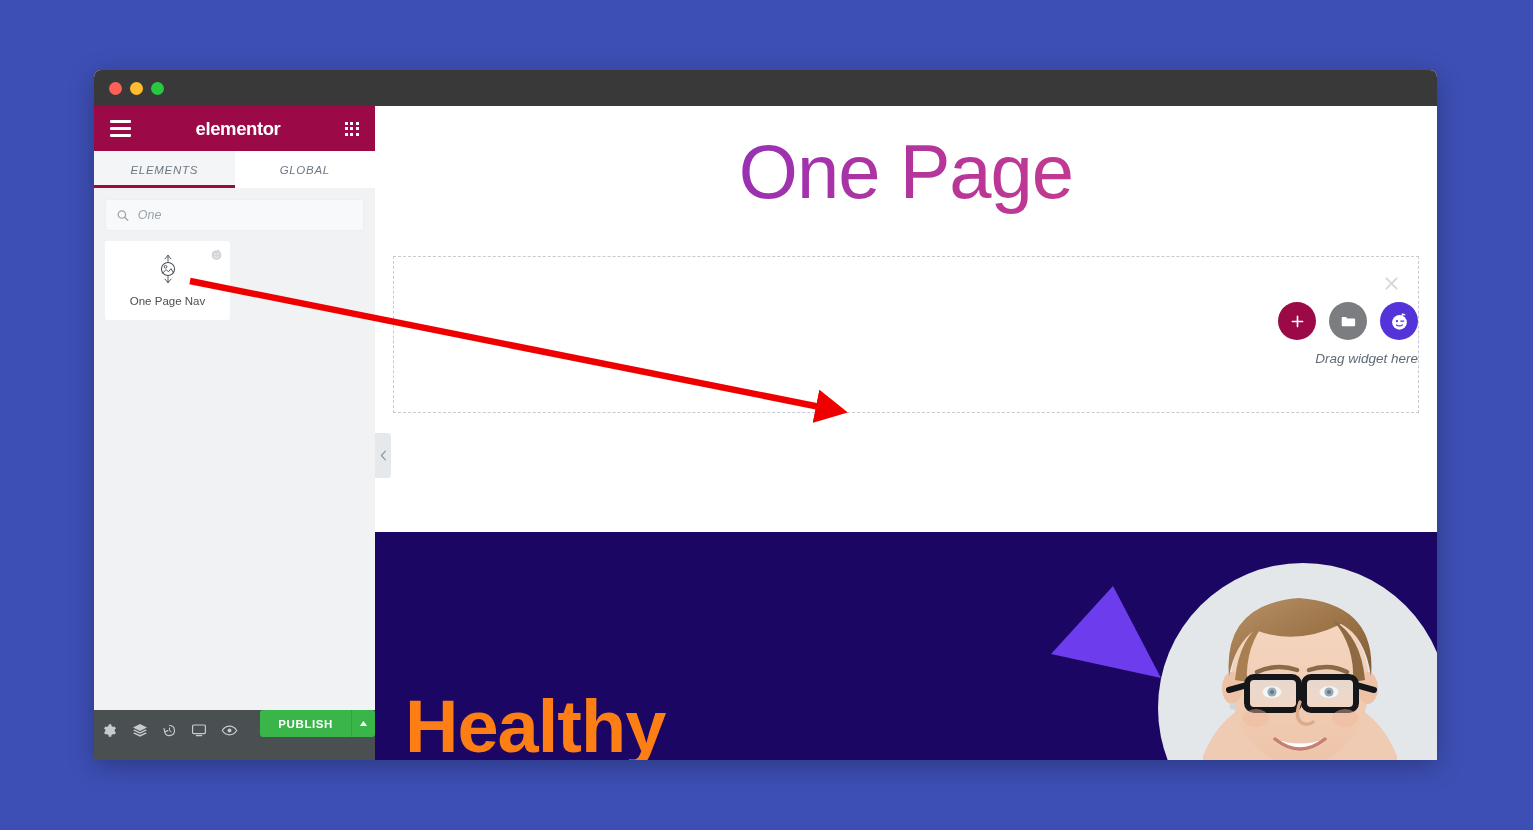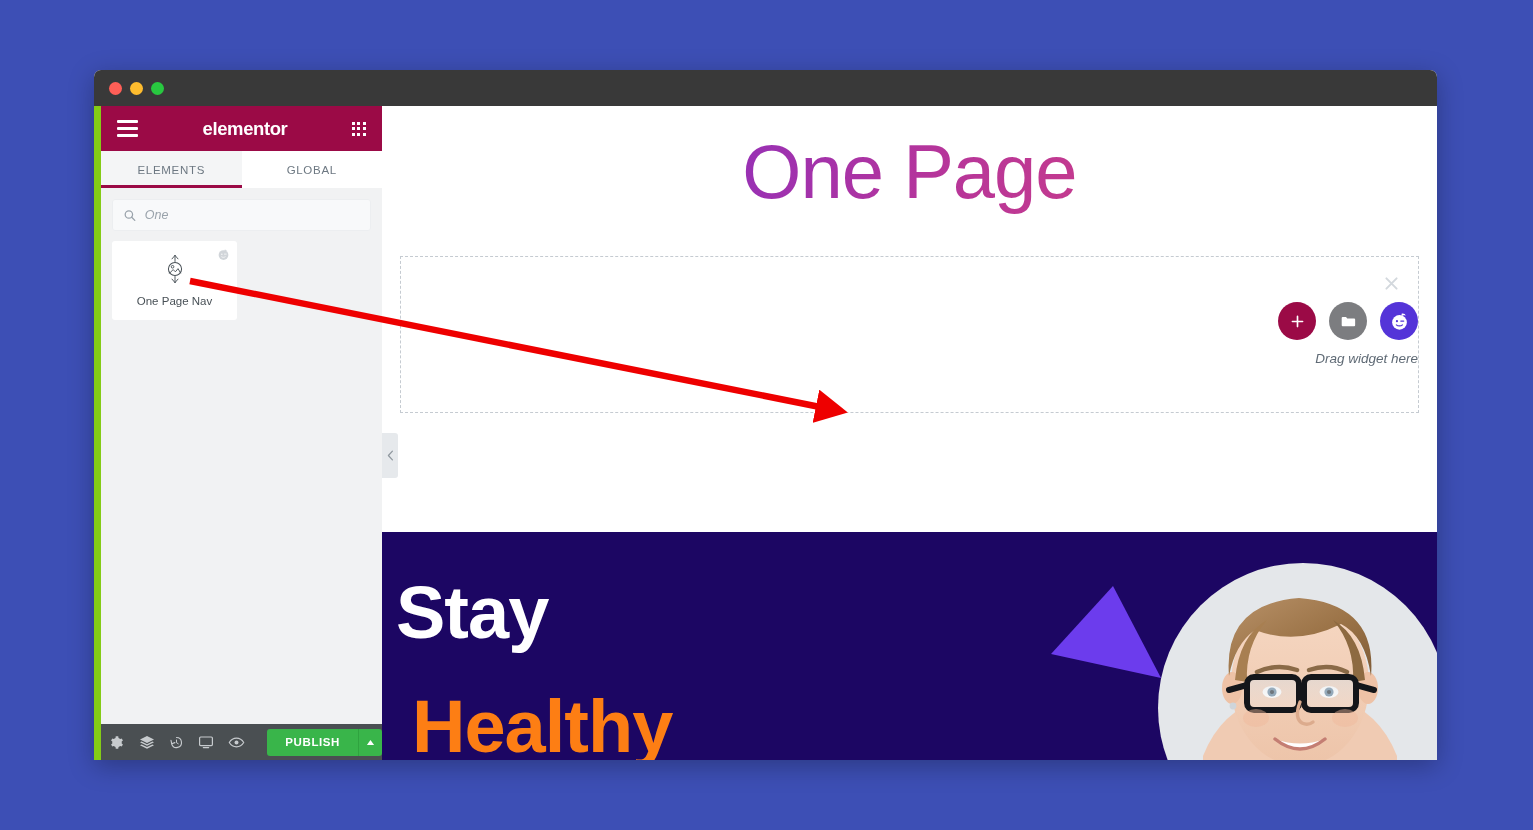--- a/index.html
+++ b/index.html
@@ -37,22 +37,21 @@
     align-items: center;
     padding-left: 15px;
     gap: 8px;
   }
   .traffic-dot { width: 13px; height: 13px; border-radius: 50%; display: block; }
 
   
   #window-body {
     display: flex;
     height: 654px;
-    background: #84cc16;
-    padding-left: 7px;
+    background: #3b82f6;
   }
 
   
   #editor-panel {
     width: 281px;
     min-width: 281px;
     height: 654px;
     background: #f1f2f3;
     display: flex;
     flex-direction: column;
@@ -93,20 +92,21 @@
     flex: 1;
     display: flex;
     align-items: center;
     justify-content: center;
     font-size: 11.5px;
     letter-spacing: 0.7px;
     color: #6d7882;
     cursor: pointer;
     background: #ffffff;
     position: relative;
+    font-style: italic;
   }
   .panel-tab.active {
     background: #f4f5f6;
     color: #6d7882;
   }
   .panel-tab.active::after {
     content: "";
     position: absolute;
     left: 0; right: 0; bottom: 0;
     height: 3px;
@@ -152,24 +152,23 @@
     position: relative;
     cursor: grab;
   }
   .widget-card .wc-label { font-size: 11.5px; color: #495157; }
   .widget-badge { position: absolute; top: 6px; right: 7px; opacity: 0.85; }
 
   #panel-scroll { flex: 1; overflow: hidden; background: #f1f2f3; }
 
   
   #panel-footer {
-    height: 36px;
+    height: 50px;
     background: #4a4f52;
     display: flex;
-    align-items: center;
     padding: 0 0 0 8px;
     gap: 14px;
   }
   .footer-btn {
     width: 33px;
     height: 40px;
     display: flex;
     align-items: center;
     justify-content: center;
     cursor: pointer;
@@ -551,21 +550,20 @@
               <ellipse cx="213" cy="162" rx="13" ry="9" fill="#f0b79c" opacity="0.45"></ellipse>
               <ellipse cx="302" cy="162" rx="13" ry="9" fill="#f0b79c" opacity="0.45"></ellipse>
 
               <circle cx="190" cy="150" r="3.4" fill="#cfd5da"></circle>
             </g>
 
             <path d="M70 30 L118 122 L8 98z" fill="#6c3ced"></path>
           </svg>
         </div>
 
-        <div id="band-title-stay">Stay</div>
         <div id="band-title-healthy">Healthy</div>
       </div>
 
     </div>
   </div>
 </div>
 
 <svg id="annotation-arrow">
   <defs>
     <marker id="redhead" markerWidth="5.2" markerHeight="5.2" refX="2.2" refY="2.6" orient="auto">

